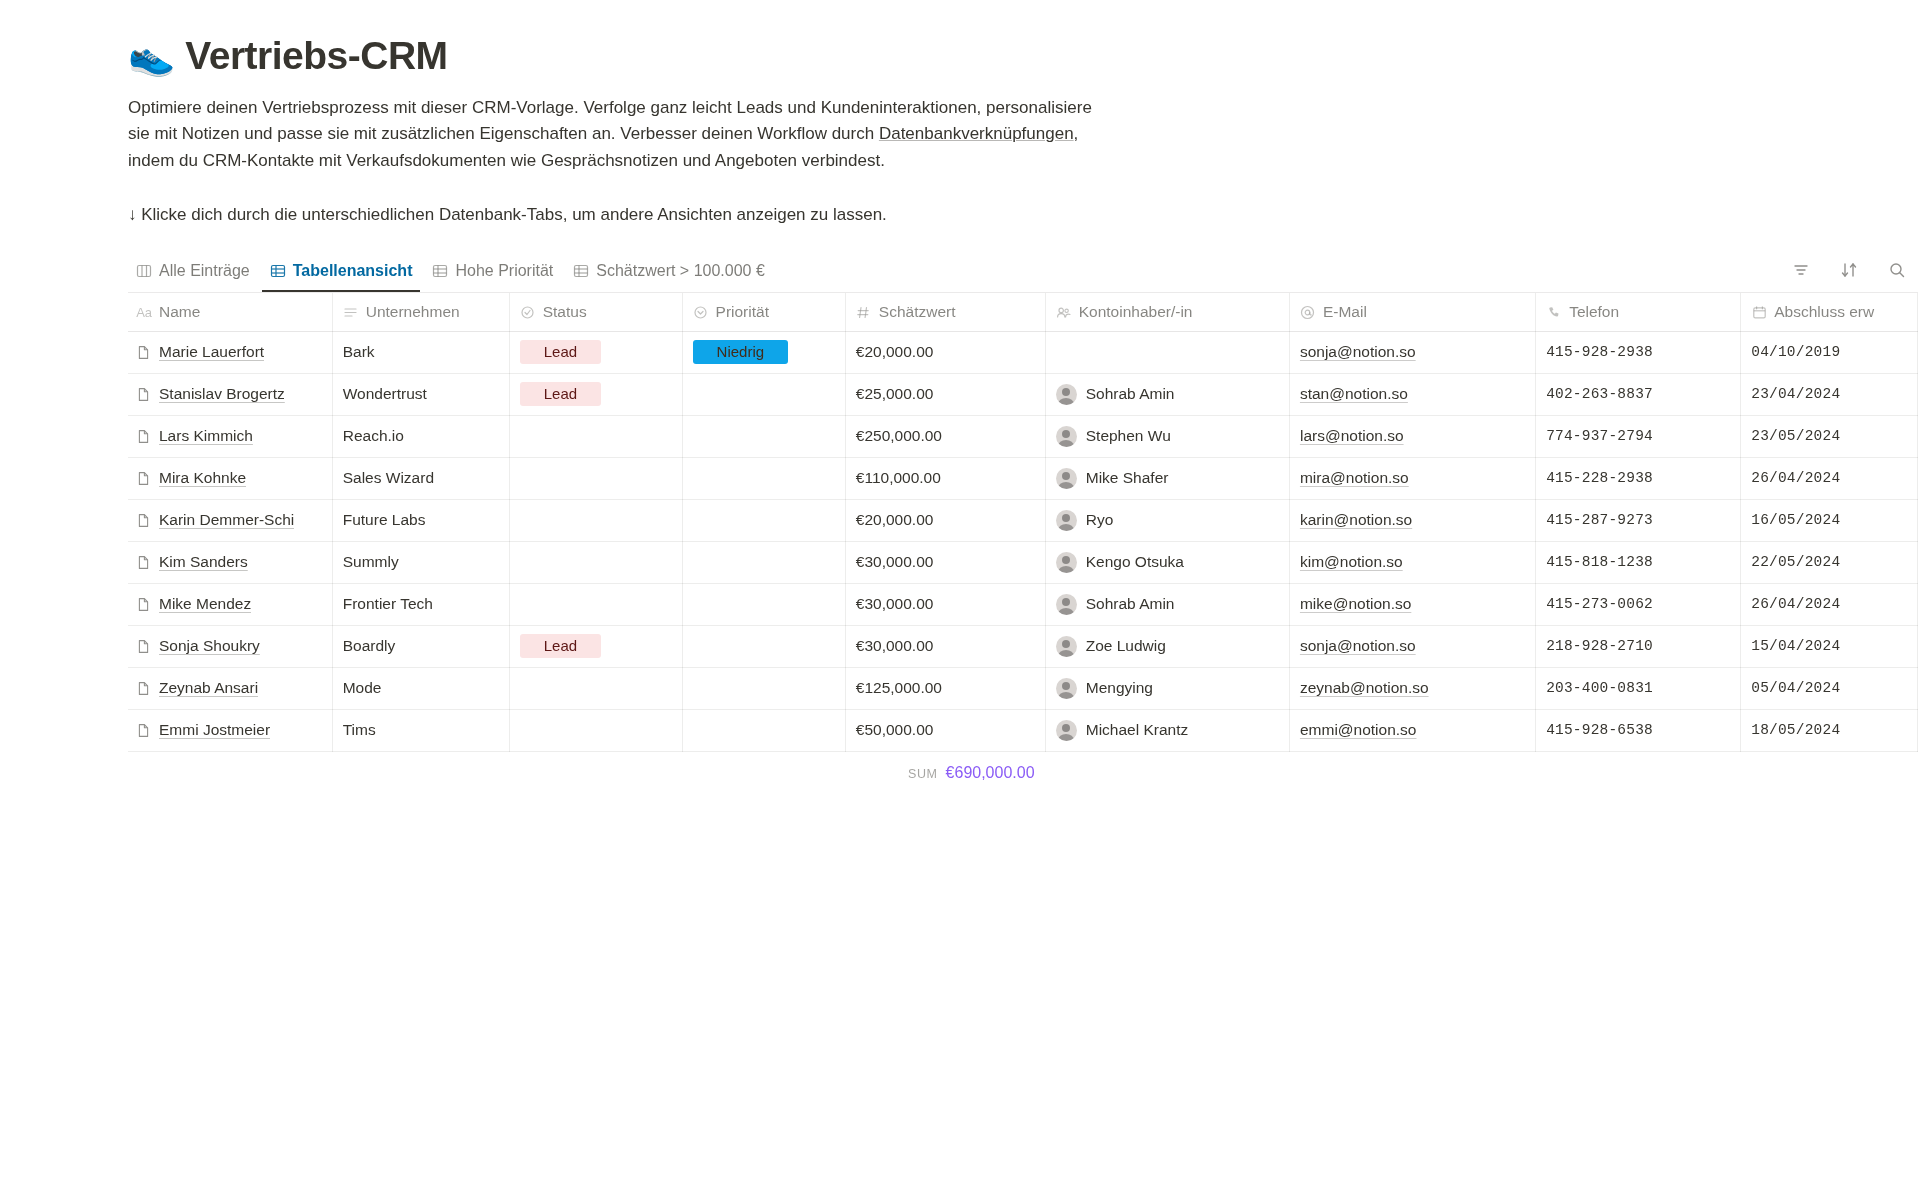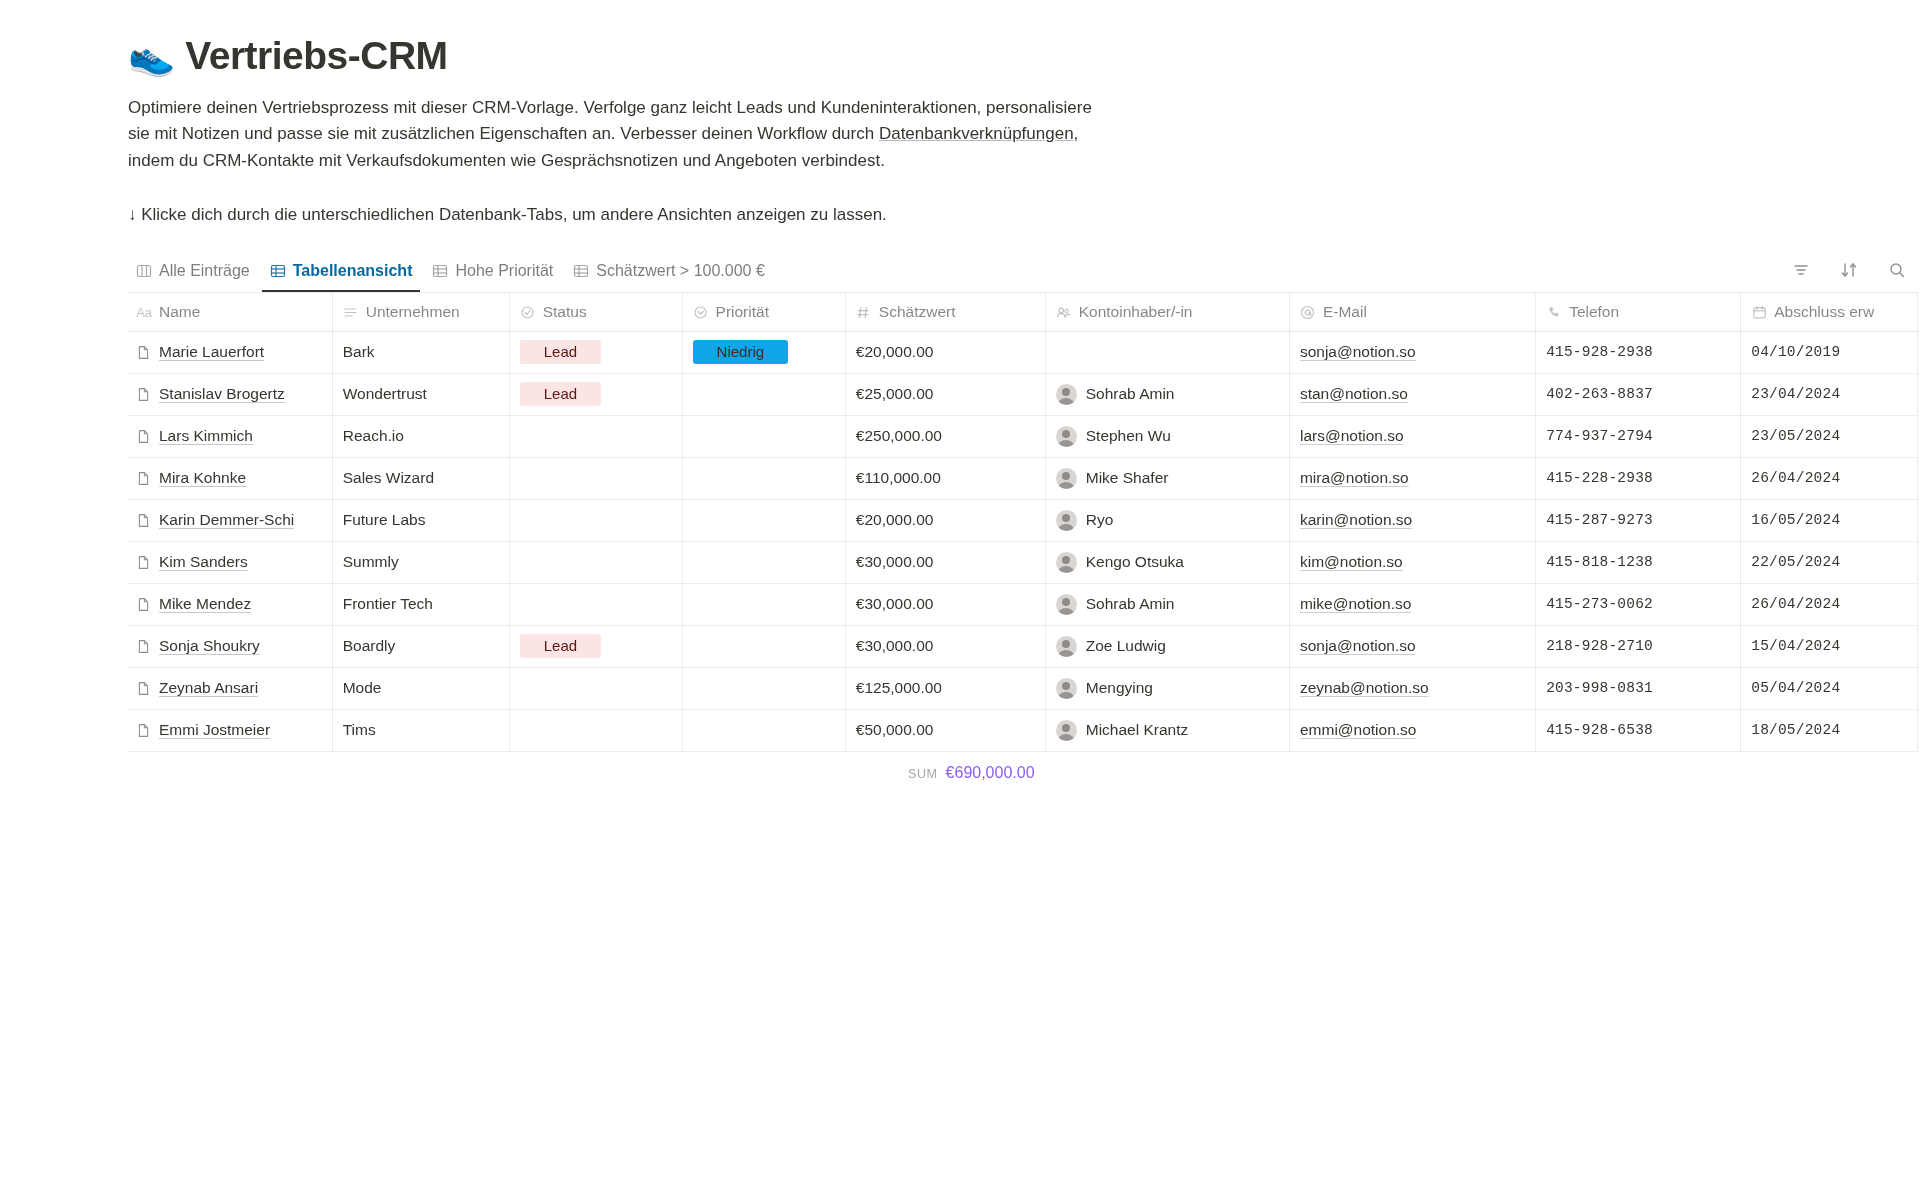--- a/index.html
+++ b/index.html
@@ -683,21 +683,21 @@
               <td></td>
               <td></td>
               <td class="num"><span>€125,000.00</span></td>
               <td>
                 <div class="person">
                   <span class="avatar"></span>
                   <span>Mengying</span>
                 </div>
               </td>
               <td><span class="mail">zeynab@notion.so</span></td>
-              <td class="mono"><span>203-998-0831</span></td>
+              <td class="mono"><span>203-400-0831</span></td>
               <td class="mono"><span>05/04/2024</span></td>
             </tr>
             <tr>
               <td>
                 <div class="cell-name">
                   <span class="doc-ic">
                     <svg width="15" height="15" viewBox="0 0 15 15">
                       <path d="M3.4 1.6h5l3.2 3.2v8.6H3.4z" fill="none" stroke="currentColor" stroke-width="1.1" stroke-linejoin="round"></path>
                       <path d="M8.4 1.6v3.2h3.2" fill="none" stroke="currentColor" stroke-width="1.1" stroke-linejoin="round"></path>
                     </svg>

